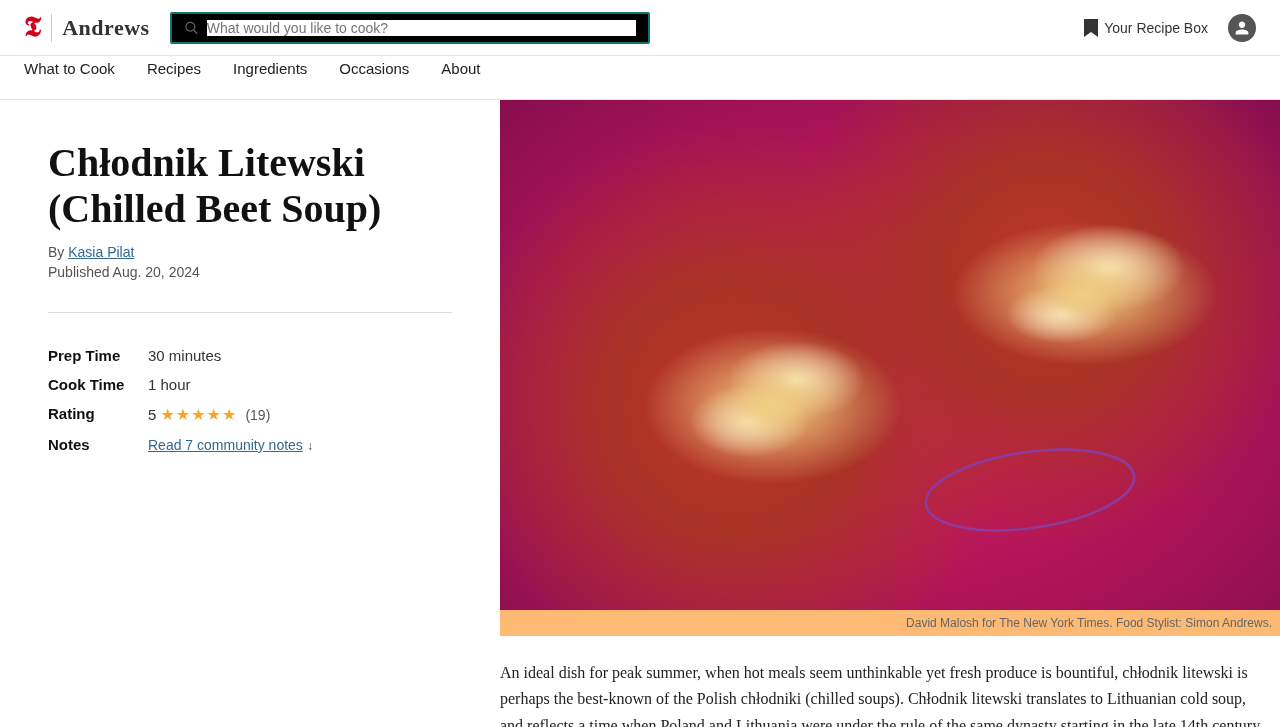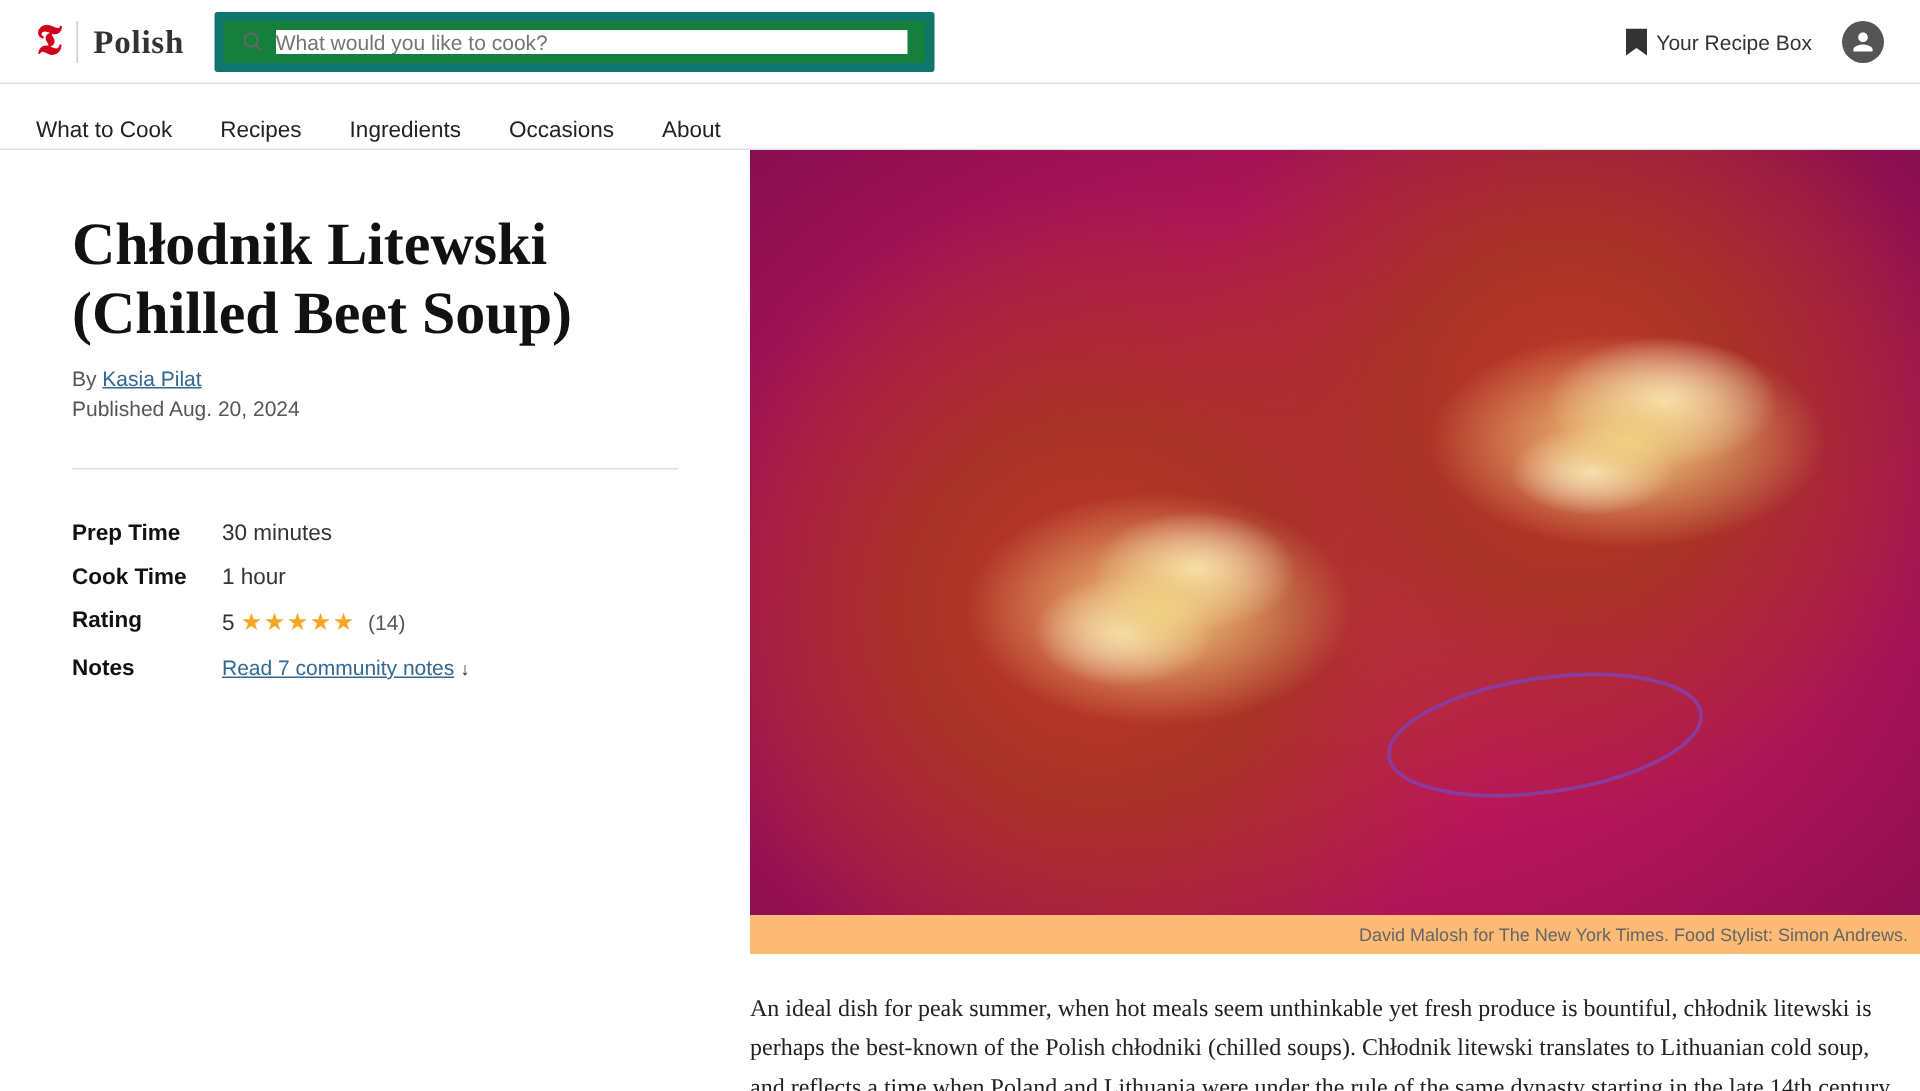--- a/index.html
+++ b/index.html
@@ -40,24 +40,24 @@
       font-size: 22px;
       font-weight: bold;
       color: #333;
       letter-spacing: 0.5px;
     }
     .search-bar {
       display: flex;
       align-items: center;
       flex: 1;
       max-width: 480px;
-      border: 6px solid #0f766e;
+      border: 2px solid #0f766e;
       border-radius: 2px;
       padding: 6px 12px;
-      background: #15803d;
+      background: #000000;
     }
     .search-icon-svg {
       width: 16px;
       height: 16px;
       margin-right: 8px;
       fill: none;
       stroke: #666;
       stroke-width: 2;
     }
     .search-input {
@@ -101,21 +101,21 @@
     }
     .user-icon svg {
       fill: #fff;
       width: 16px;
       height: 16px;
     }
 
     
     .nav {
       display: flex;
-      align-items: flex-end;
+      align-items: flex-start;
       padding: 0 24px;
       height: 44px;
       border-bottom: 1px solid #e2e2e2;
       background: #fff;
     }
     .nav a {
       font-family: Arial, sans-serif;
       font-size: 15px;
       color: #222;
       text-decoration: none;
@@ -250,21 +250,21 @@
       margin-top: 24px;
     }
   </style>
 </head>
 <body>
 
 <header class="header">
   <a class="logo" href="#">
     <span class="logo-nyt">𝕿</span>
     <div class="logo-divider"></div>
-    <span class="logo-cooking">Polish</span>
+    <span class="logo-cooking">Andrews</span>
   </a>
 
   <div class="search-bar">
     <svg class="search-icon-svg" viewBox="0 0 24 24">
       <circle cx="10" cy="10" r="7"></circle>
       <line x1="15.5" y1="15.5" x2="21" y2="21"></line>
     </svg>
     <input type="text" class="search-input" placeholder="What would you like to cook?" style="">
   </div>
 
@@ -314,21 +314,21 @@
       </tr>
       <tr>
         <td class="meta-label">Cook Time</td>
         <td class="meta-value">1 hour</td>
       </tr>
       <tr>
         <td class="meta-label">Rating</td>
         <td class="meta-value">
           <span>5</span>
           <span class="stars">★★★★★</span>
-          <span class="rating-count">(14)</span>
+          <span class="rating-count">(19)</span>
         </td>
       </tr>
       <tr>
         <td class="meta-label">Notes</td>
         <td class="meta-value">
           <a class="notes-link" href="#">Read 7 community notes</a>
           <span class="down-arrow"> ↓</span>
         </td>
       </tr>
     </tbody>

